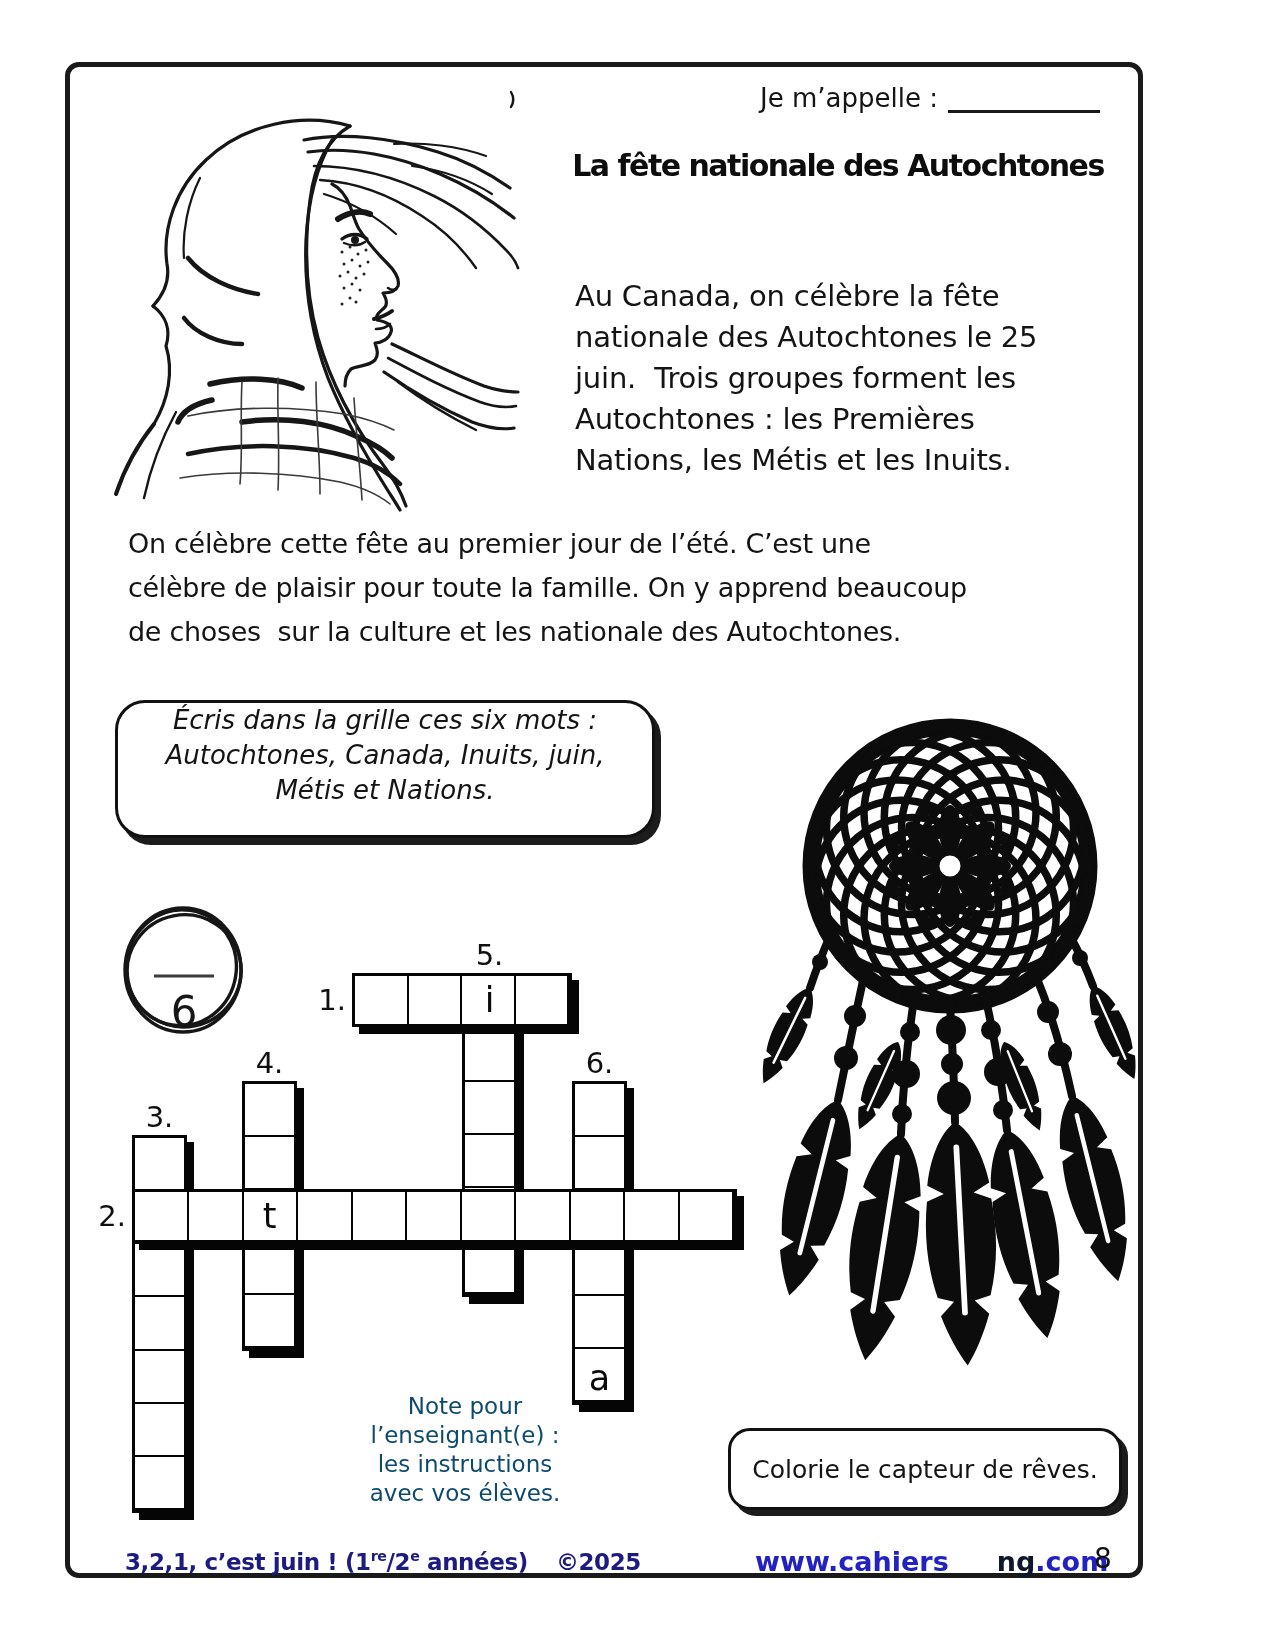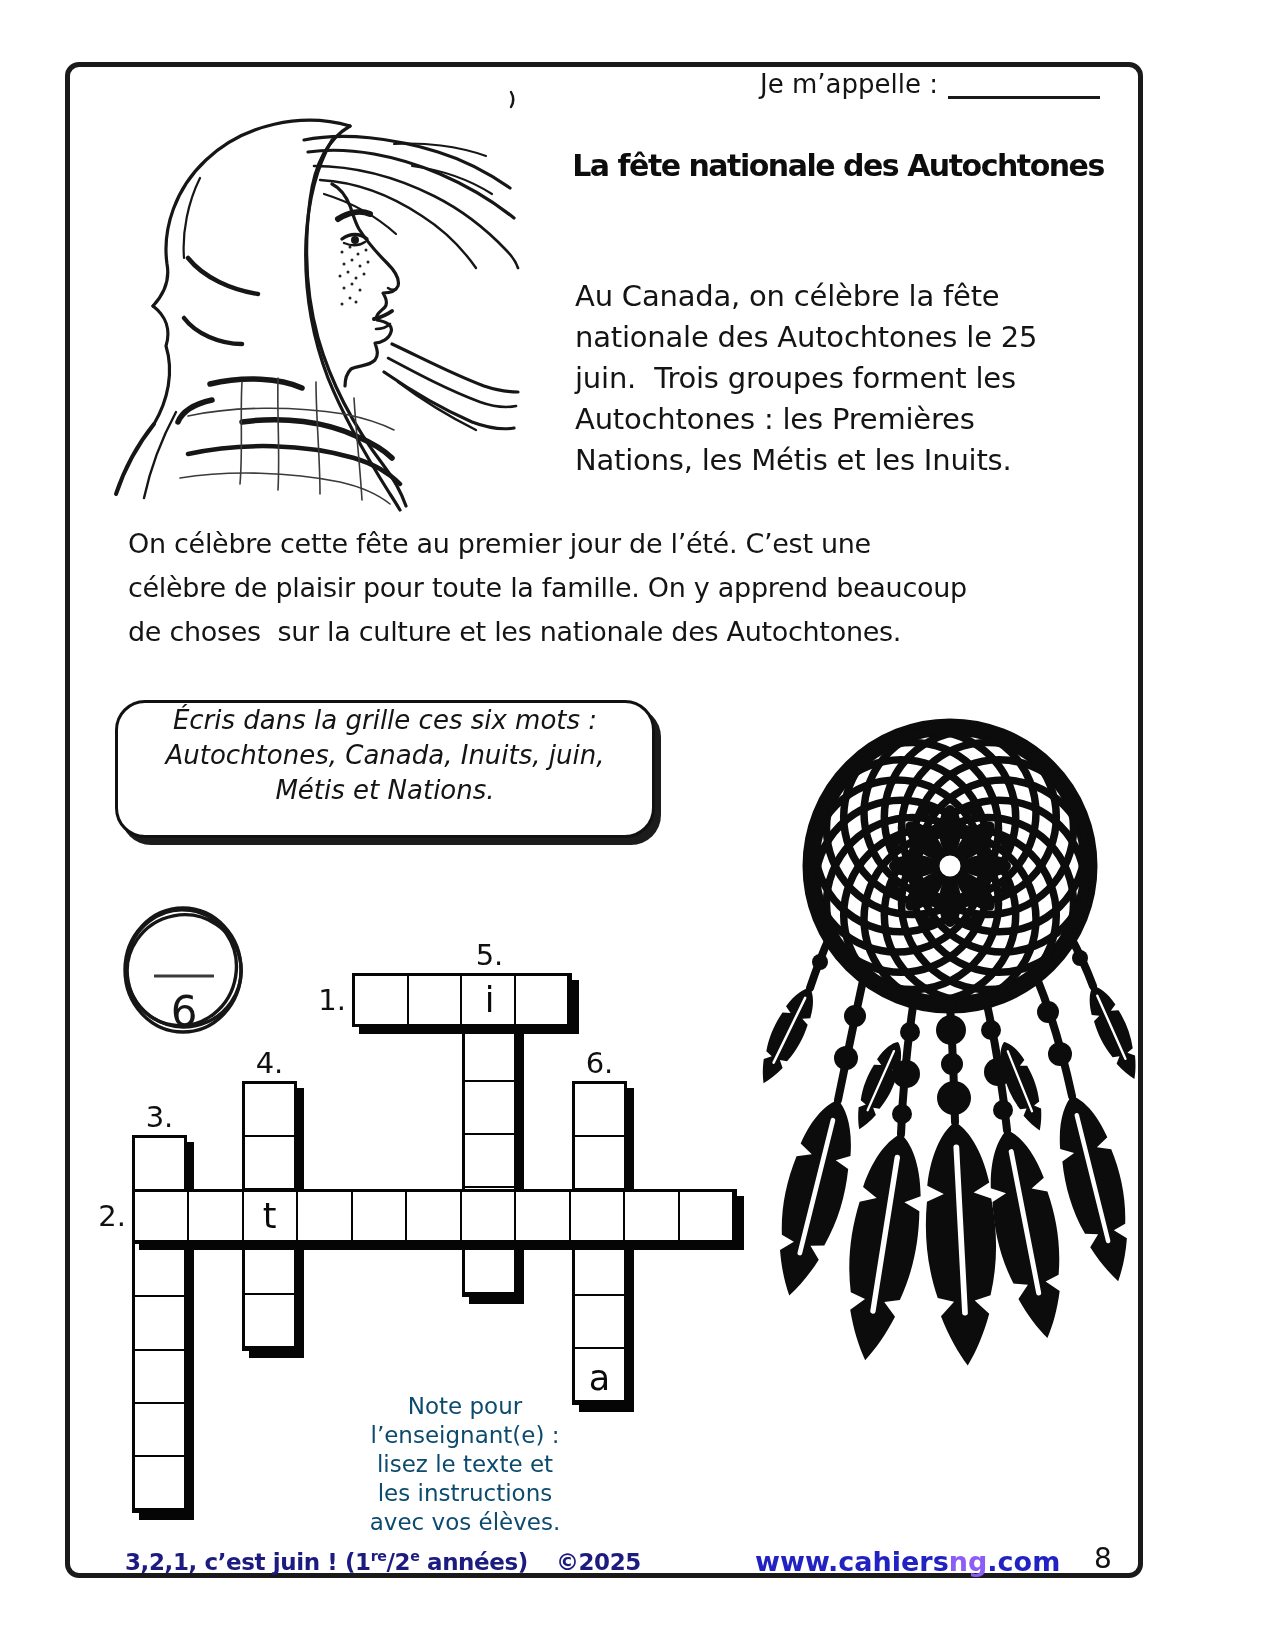--- a/index.html
+++ b/index.html
@@ -5,21 +5,21 @@
   html,body{margin:0;padding:0;background:#ffffff;}
   .page{
     position:relative;width:1275px;height:1650px;background:#ffffff;
     font-family:"DejaVu Sans","Liberation Sans",sans-serif;color:#141414;overflow:hidden;
   }
   .frame{
     position:absolute;left:65px;top:62px;width:1068px;height:1506px;
     border:5px solid #1a1a1a;border-radius:14px;background:transparent;
   }
   
-  .name-row{position:absolute;left:760px;top:69px;font-size:26px;white-space:nowrap;}
+  .name-row{position:absolute;left:760px;top:83px;font-size:26px;white-space:nowrap;}
   .name-line{display:inline-block;width:152px;border-bottom:3px solid #1a1a1a;height:26px;margin-left:10px;vertical-align:bottom;}
   .title{
     position:absolute;left:568px;top:148px;width:540px;text-align:center;
     font-size:30px;font-weight:700;letter-spacing:-1.5px;white-space:nowrap;color:#0d0d0d;
   }
   
   .para{position:absolute;}
   .para .line{white-space:pre;}
   .para1{left:575px;top:260px;font-size:29px;line-height:41px;letter-spacing:-0.2px;margin-top:16px;}
   .para2{left:128px;top:522px;font-size:27px;line-height:44px;letter-spacing:-0.3px;}
@@ -55,21 +55,21 @@
     position:absolute;left:728px;top:1428px;width:394px;height:82px;
     border:3px solid #111;border-radius:22px;background:#fff;box-shadow:6px 6px 0 #1c1c1c;
     text-align:center;font-size:25px;line-height:78px;box-sizing:border-box;
   }
   
   .footer-left{position:absolute;left:125px;top:1548px;font-size:23px;font-weight:bold;
     color:#1b1b80;letter-spacing:-0.4px;white-space:nowrap;}
   .footer-left sup{font-size:0.62em;}
   .footer-left .copy{margin-left:28px;}
   .footer-site{position:absolute;left:755px;top:1546px;font-size:27px;font-weight:bold;color:#2222c2;white-space:nowrap;}
-  .footer-site .blk{color:#8b5cf6;}
+  .footer-site .blk{color:#0f172a;margin-left:48px;}
   .footer-page{position:absolute;left:1094px;top:1542px;font-size:28px;color:#111;}
   
   .woman-svg{position:absolute;left:92px;top:82px;}
   .dc-svg{position:absolute;left:688px;top:686px;}
 </style>
 </head>
 <body>
 
 <div class="page">
 
@@ -248,21 +248,20 @@
         <span class="cw-label left">2.</span>
       </div>
       <span class="cw-letter" style="left: 462px; top: 973px;">i</span>
       <span class="cw-letter" style="left: 242px; top: 1189px;">t</span>
       <span class="cw-letter" style="left: 572px; top: 1351px;">a</span>
     </div>
 
   <div class="note">
     <div>Note pour</div>
     <div>l’enseignant(e) :</div>
-    <div>lisez le texte et</div>
     <div>les instructions</div>
     <div>avec vos élèves.</div>
   </div>
 
   <svg class="dc-svg" width="456" height="760" viewBox="0 0 456 760">
     <defs>
       <g id="feather">
         <path fill="#0c0c0c" d="M0,0 C10,6 22,24 27,54 L13,62 28,68 C32,96 31,124 23,152 L9,156 21,168 C15,186 8,200 0,212 C-8,200 -15,186 -21,168 L-9,156 -23,152 C-31,124 -32,96 -28,68 L-13,62 -27,54 C-22,24 -10,6 0,0 Z"></path>
         <path d="M0,22 L0,166" stroke="#ffffff" stroke-width="5" stroke-linecap="round" fill="none"></path>
       </g>
@@ -356,20 +355,23 @@
       <use href="#feather" transform="translate(210,356) rotate(24) scale(0.45)"></use>
       <use href="#feather" transform="translate(213,448) rotate(9) scale(1.08)"></use>
       <use href="#feather" transform="translate(267,436) rotate(-3) scale(1.15)"></use>
       <use href="#feather" transform="translate(316,356) rotate(-22) scale(0.45)"></use>
       <use href="#feather" transform="translate(319,444) rotate(-11) scale(1.0)"></use>
       <use href="#feather" transform="translate(384,410) rotate(-14) scale(0.9)"></use>
       <use href="#feather" transform="translate(405,300) rotate(-24) scale(0.48)"></use>
     </g>
   </svg>
 
+  <div class="color-box">
+    <span>Colorie le capteur de rêves.</span>
+  </div>
 
   <div class="footer-left">
     <span>3,2,1, c’est juin ! (1</span><sup>re</sup><span>/2</span><sup>e</sup><span> années)</span><span class="copy">©2025</span>
   </div>
   <div class="footer-site">
     <span>www.cahiers</span><span class="blk">ng</span><span>.com</span>
   </div>
   <div class="footer-page">8</div>
 
 </div>

